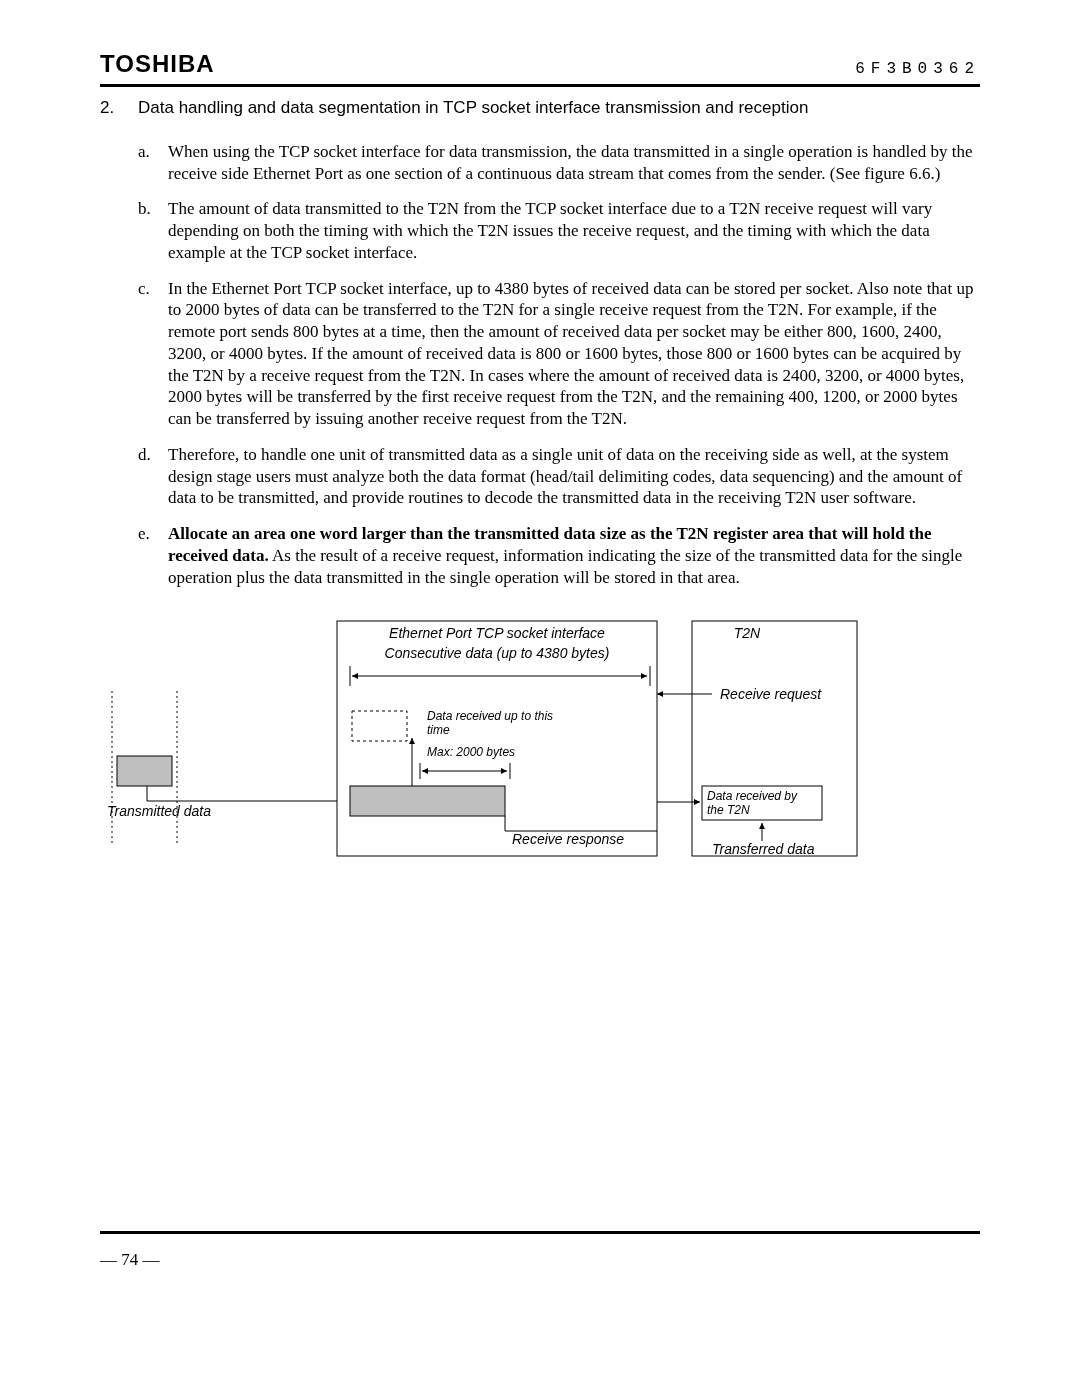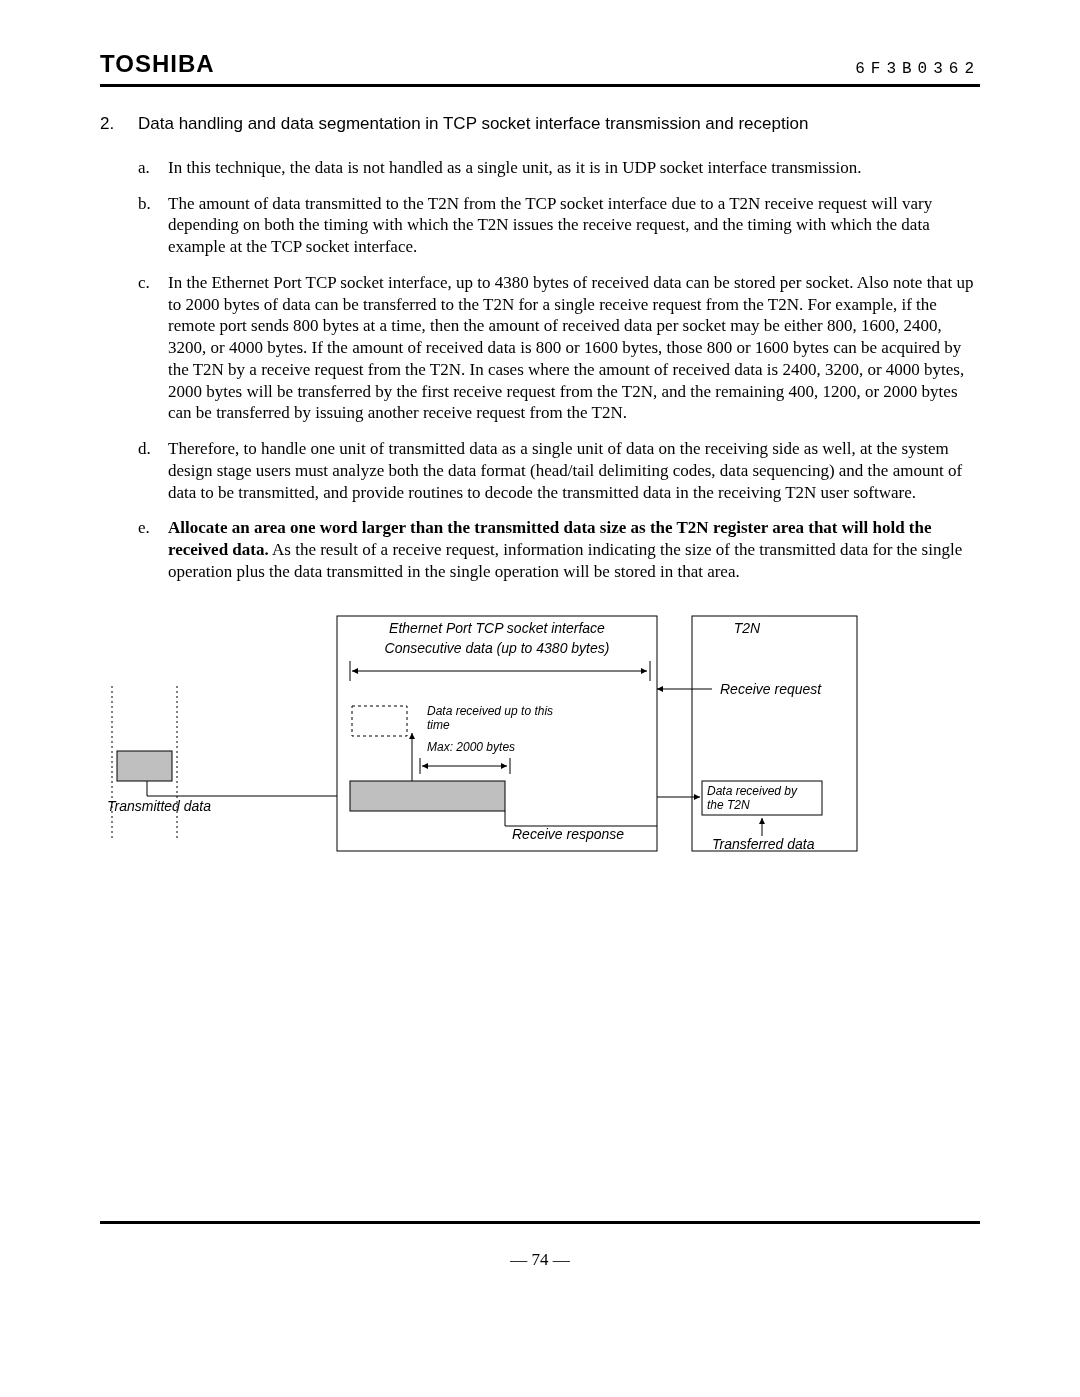--- a/index.html
+++ b/index.html
@@ -15,21 +15,21 @@
     position: relative;
     min-height: 1300px;
     box-sizing: border-box;
   }
   .header {
     display: flex;
     justify-content: space-between;
     align-items: flex-end;
     border-bottom: 3px solid #000;
     padding-bottom: 6px;
-    margin-bottom: 26px;
+    margin-bottom: 10px;
   }
   .logo {
     font-family: Arial, Helvetica, sans-serif;
     font-weight: 900;
     font-size: 24px;
     letter-spacing: 1px;
   }
   .docnum {
     font-family: Liberation Mono, monospace;
     font-size: 16px;
@@ -88,22 +88,21 @@
     margin-top: 14px;
     margin-left: -46px;
     width: 770px;
   }
   .footer {
     position: absolute;
     left: 100px;
     right: 100px;
     bottom: 30px;
     border-top: 3px solid #000;
-    text-align: center;
-    padding-top: 26px;
+    padding-top: 16px;
     font-family: "Times New Roman", Times, serif;
     font-size: 17px;
   }
   
   .dtext { font-family: Arial, Helvetica, sans-serif; font-size: 14px; }
   .dtext-sm { font-family: Arial, Helvetica, sans-serif; font-size: 12px; }
 </style>
 </head>
 <body>
 
@@ -117,21 +116,21 @@
     <div class="num-item">
       <div class="num-marker">2.</div>
       <div class="num-text">Data handling and data segmentation in TCP socket interface transmission and reception</div>
     </div>
 
     <div class="sublist">
 
       <div class="sub-item">
         <div class="sub-marker">a.</div>
         <div class="sub-body">
-          <p>In this technique, the data is not handled as a single unit, as it is in UDP socket interface transmission.</p>
+          <p>When using the TCP socket interface for data transmission, the data transmitted in a single operation is handled by the receive side Ethernet Port as one section of a continuous data stream that comes from the sender. (See figure 6.6.)</p>
         </div>
       </div>
 
       <div class="sub-item">
         <div class="sub-marker">b.</div>
         <div class="sub-body">
           <p>The amount of data transmitted to the T2N from the TCP socket interface due to a T2N receive request will vary depending on both the timing with which the T2N issues the receive request, and the timing with which the data example at the TCP socket interface.</p>
         </div>
       </div>
 

